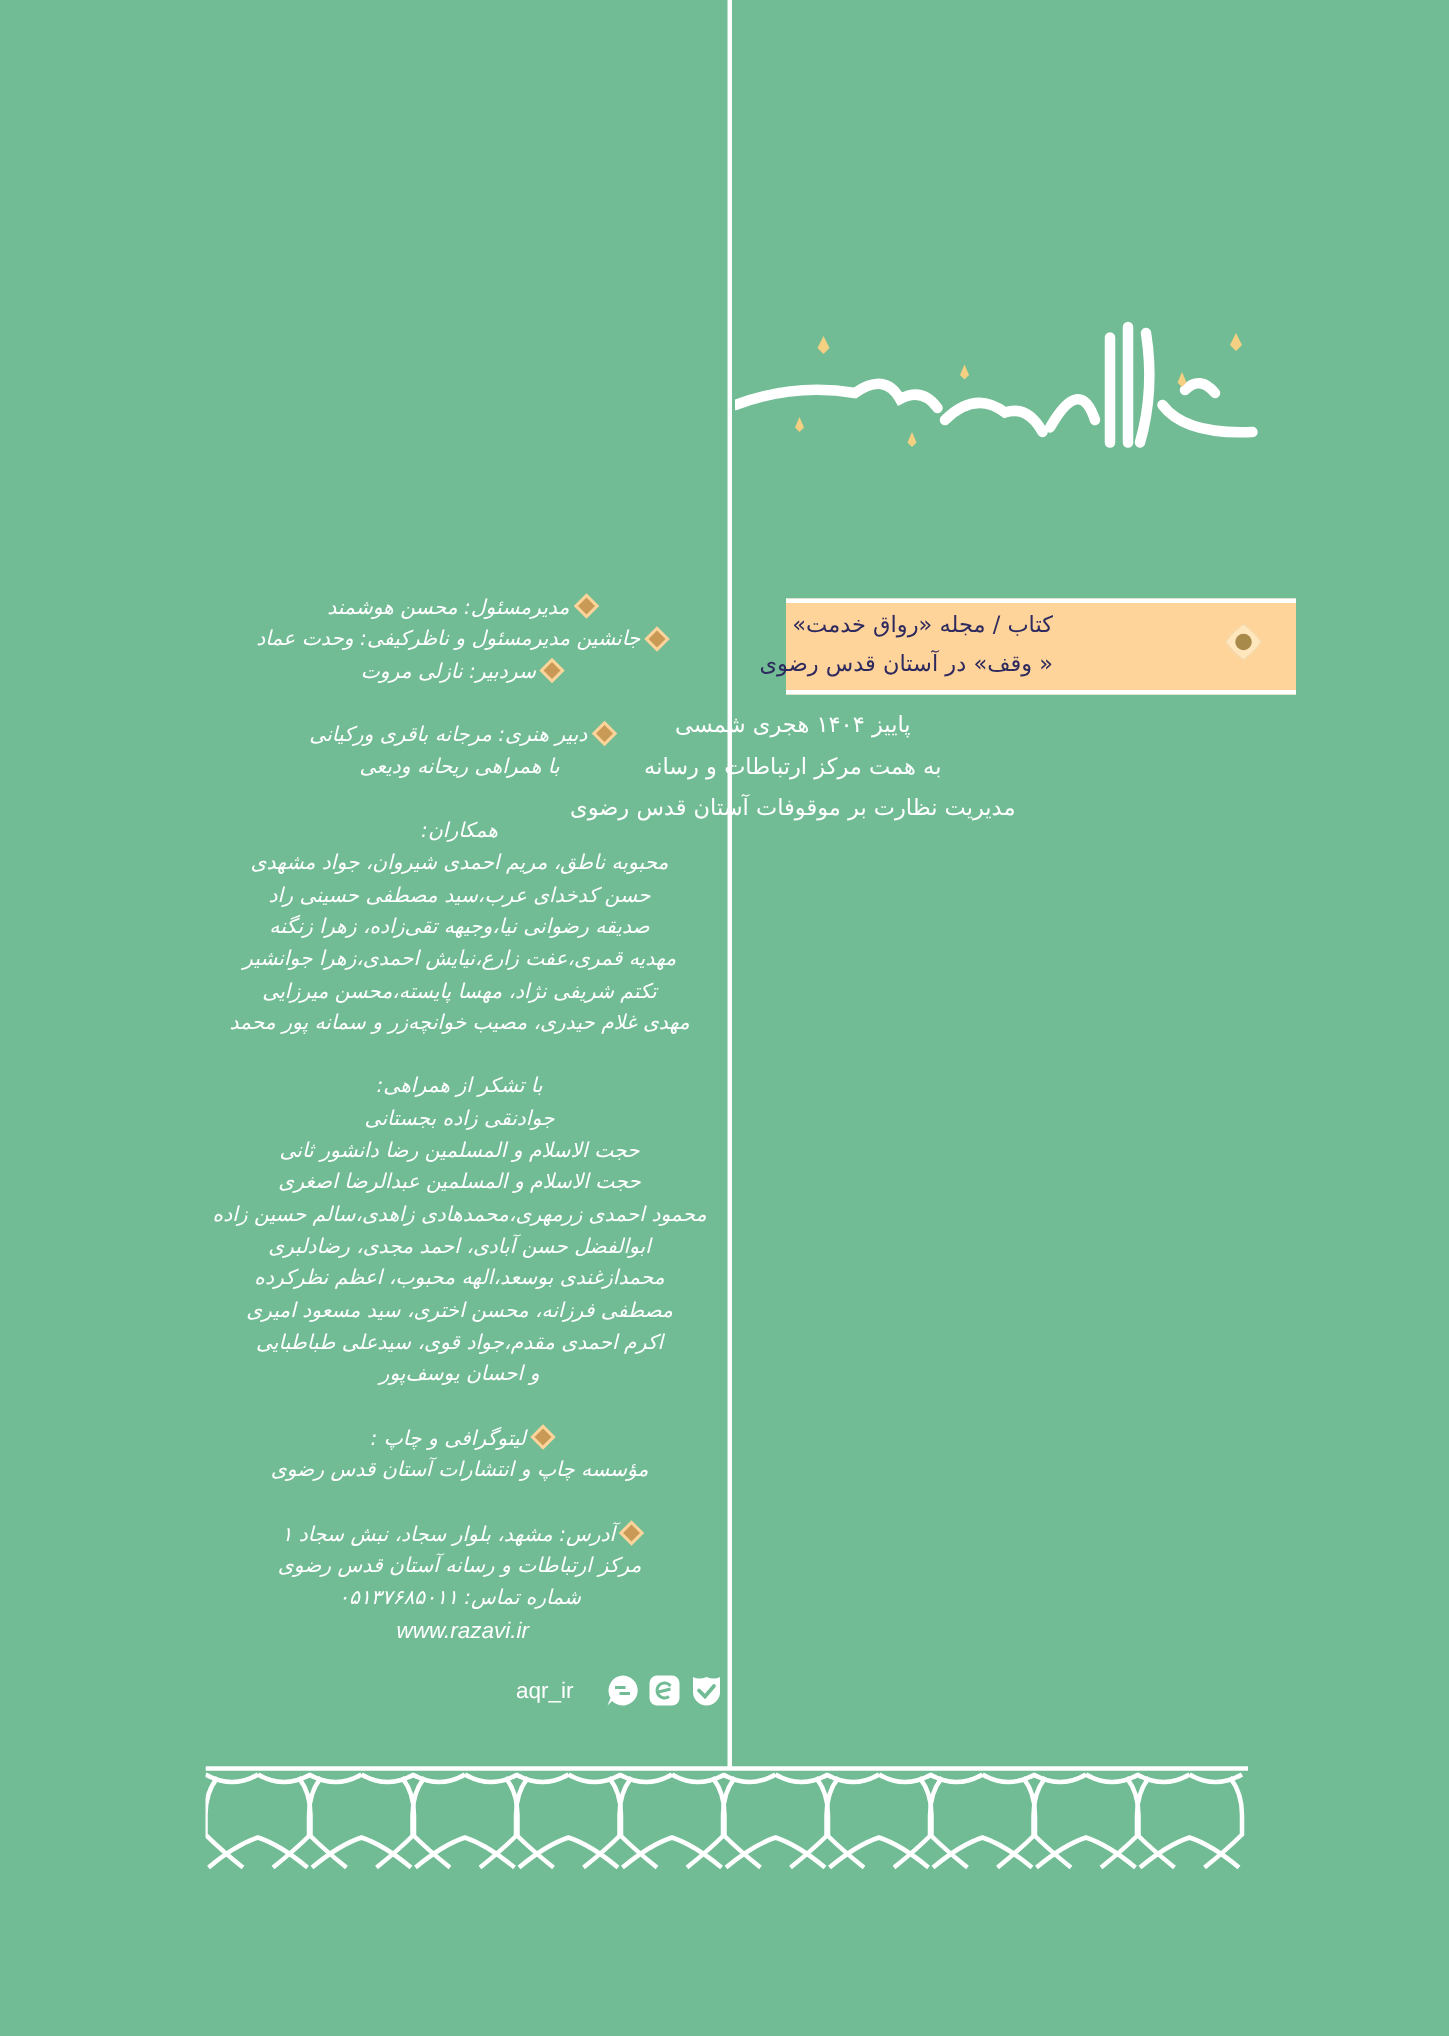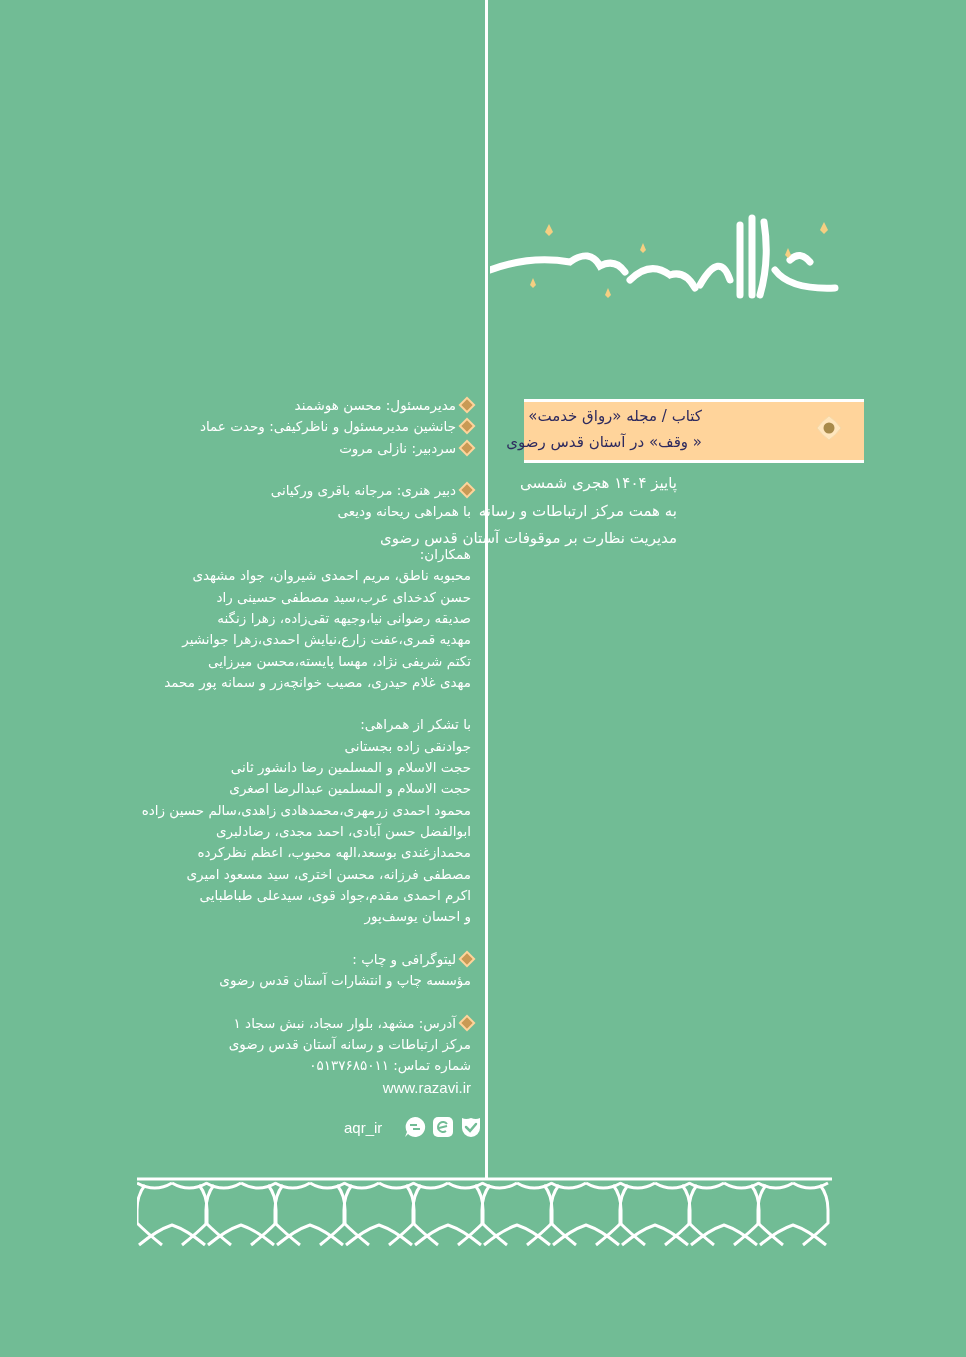--- a/index.html
+++ b/index.html
@@ -28,26 +28,26 @@
   .title-band .line {
     position: absolute; right: 162px; color: #2e2a5e;
     font-size: 15px; white-space: nowrap; direction: rtl;
   }
   .title-band .l1 { top: 5px; }
   .title-band .l2 { top: 31px; }
   .band-ornament {
     position: absolute; left: 816px; top: 415px; width: 26px; height: 26px;
   }
   .pub-info {
-    position: absolute; right: 289px; top: 470px; direction: rtl; text-align: right;
+    position: absolute; right: 289px; top: 470px; direction: rtl; text-align: center;
     font-size: 15px; line-height: 27.5px; white-space: nowrap;
   }
   .credits {
-    position: absolute; right: 495px; top: 395px; direction: rtl; text-align: right;
-    font-size: 13.5px; line-height: 21.3px; white-space: nowrap;
+    position: absolute; right: 495px; top: 395px; direction: rtl; text-align: center;
+    font-size: 13.5px; line-height: 21.3px; white-space: nowrap; font-style: italic;
   }
   .credits .row { display: block; height: 21.3px; }
   .credits .gap { height: 21.3px; }
   .bullet {
     display: inline-block; width: 8px; height: 8px; margin-left: 7px;
     background: #c99a55; transform: rotate(45deg);
     box-shadow: 0 0 0 2px #ffd49b; vertical-align: middle; position: relative; top: -1px;
   }
   .url { direction: ltr; display: inline-block; font-family: "Liberation Sans", sans-serif; font-size: 15px; }
   .social {

